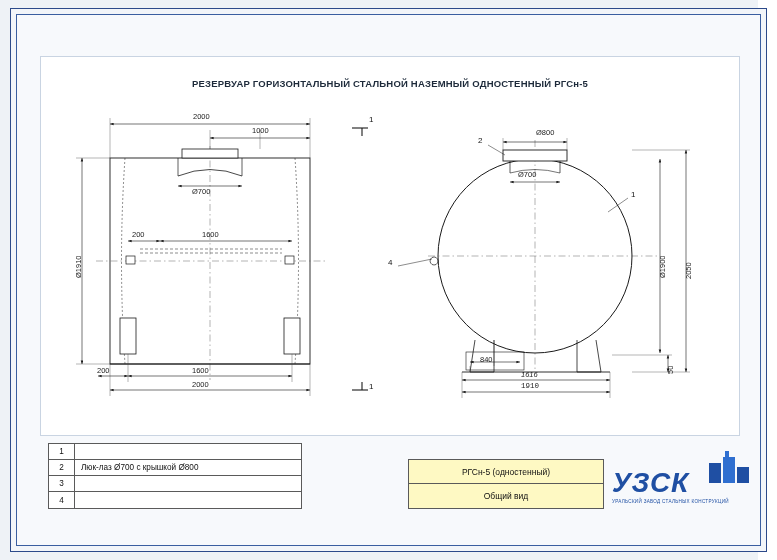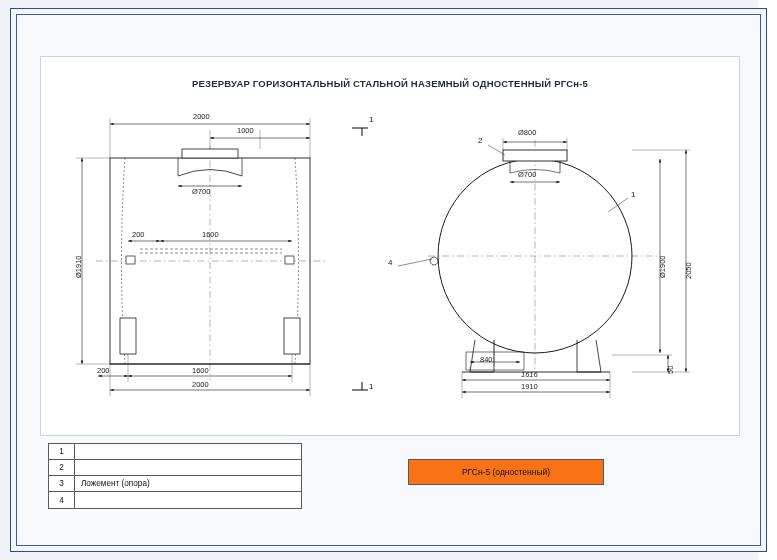--- a/index.html
+++ b/index.html
@@ -96,21 +96,21 @@
     box-sizing: border-box;
   }
   
   .stamp {
     position: absolute;
     left: 408px;
     top: 459px;
     width: 196px;
     border: 1px solid #5a5a5a;
     box-sizing: border-box;
-    background: #f97316;
+    background: #fef9c3;
     font-size: 8.5px;
     color: #111;
   }
   .stamp-row {
     height: 24px;
     display: flex;
     align-items: center;
     justify-content: center;
     border-bottom: 1px solid #5a5a5a;
     box-sizing: border-box;
@@ -283,58 +283,69 @@
       <line x1="470" y1="372" x2="470" y2="366" stroke="#444" stroke-width="0.4"></line>
       <line x1="494" y1="340" x2="494" y2="366" stroke="#444" stroke-width="0.4"></line>
       <line x1="470" y1="362" x2="520" y2="362" stroke-width="0.6" marker-start="url(#arrS)" marker-end="url(#arr)"></line>
       <rect x="466" y="352" width="58" height="18" stroke="#1a1a1a" stroke-width="0.6" fill="none"></rect>
       <line x1="462" y1="380" x2="610" y2="380" stroke-width="0.6" marker-start="url(#arrS)" marker-end="url(#arr)"></line>
       <line x1="462" y1="392" x2="610" y2="392" stroke-width="0.6" marker-start="url(#arrS)" marker-end="url(#arr)"></line>
     </g>
   </svg>
 
   <div class="dimtext" style="left:193px; top:112px;">2000</div>
-  <div class="dimtext" style="left:237px; top:126px;">1000</div>
+  <div class="dimtext" style="left:252px; top:126px;">1000</div>
   <div class="dimtext" style="left:192px; top:187px;">Ø700</div>
   <div class="dimtext rot" style="left:74px; top:278px;">Ø1910</div>
   <div class="dimtext" style="left:132px; top:230px;">200</div>
   <div class="dimtext" style="left:202px; top:230px;">1600</div>
   <div class="dimtext" style="left:97px; top:366px;">200</div>
   <div class="dimtext" style="left:192px; top:366px;">1600</div>
   <div class="dimtext" style="left:192px; top:380px;">2000</div>
   <div class="marktext" style="left:369px; top:115px;">1</div>
   <div class="marktext" style="left:369px; top:382px;">1</div>
 
-  <div class="dimtext" style="left:518px; top:128px;">Ø800</div>
+  <div class="dimtext" style="left:536px; top:128px;">Ø800</div>
   <div class="dimtext" style="left:518px; top:170px;">Ø700</div>
   <div class="dimtext rot" style="left:658px; top:278px;">Ø1900</div>
   <div class="dimtext rot" style="left:684px; top:279px;">2050</div>
   <div class="dimtext" style="left:480px; top:355px;">840</div>
   <div class="dimtext" style="left:521px; top:370px;font-style:italic;">1616</div>
-  <div class="dimtext" style="left:521px; top:382px;">1910</div>
+  <div class="dimtext" style="left:521px; top:382px;font-family:Liberation Mono, monospace;">1910</div>
   <div class="dimtext rot" style="left:666px; top:374px;">50</div>
 
   <div class="marktext" style="left:478px; top:136px;">2</div>
   <div class="marktext" style="left:631px; top:190px;">1</div>
   <div class="marktext" style="left:388px; top:258px;">4</div>
 
   <div class="legend">
     <div class="legend-row">
       <div class="legend-num">1</div>
     </div>
     <div class="legend-row">
       <div class="legend-num">2</div>
+      <div class="legend-label">Люк-лаз Ø700 с крышкой Ø800</div>
     </div>
     <div class="legend-row">
       <div class="legend-num">3</div>
-      <div class="legend-label">Ложемент (опора)</div>
     </div>
     <div class="legend-row">
       <div class="legend-num">4</div>
     </div>
   </div>
 
   <div class="stamp">
     <div class="stamp-row">РГСн-5 (одностенный)</div>
+    <div class="stamp-row">Общий вид</div>
   </div>
 
+  <div class="logo">
+    <svg class="logo-mark" viewBox="0 0 46 34">
+      <rect x="1" y="12" width="12" height="20" fill="#1f4fa3"></rect>
+      <rect x="15" y="6" width="12" height="26" fill="#2f6fd0"></rect>
+      <rect x="29" y="16" width="12" height="16" fill="#1f4fa3"></rect>
+      <rect x="17" y="0" width="4" height="6" fill="#2f6fd0"></rect>
+    </svg>
+    <div class="logo-text">УЗСК</div>
+    <div class="logo-sub">УРАЛЬСКИЙ ЗАВОД СТАЛЬНЫХ КОНСТРУКЦИЙ</div>
+  </div>
 
 </div>
 
 </body></html>

